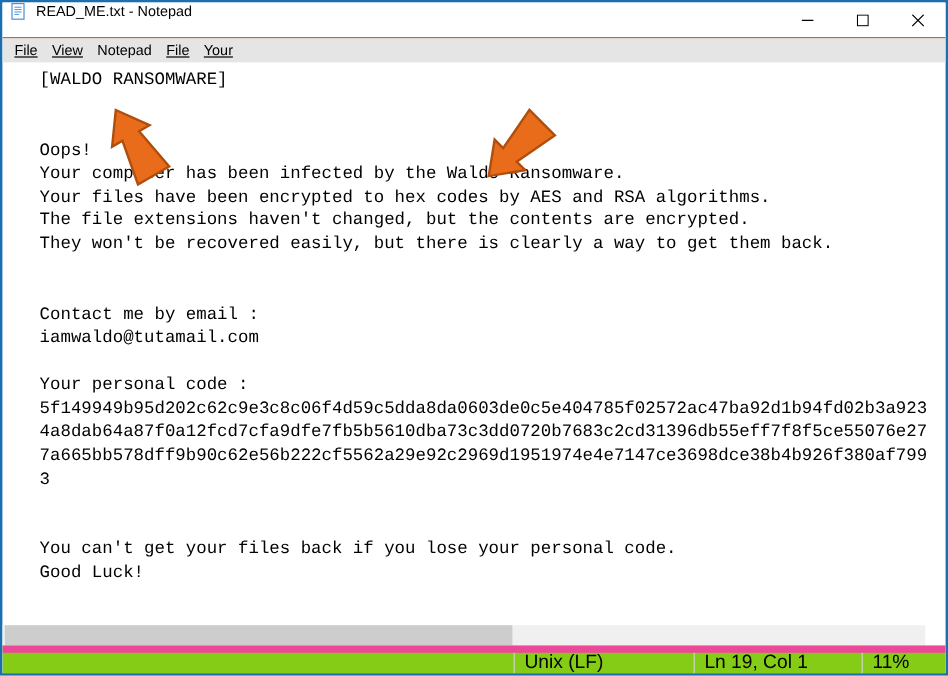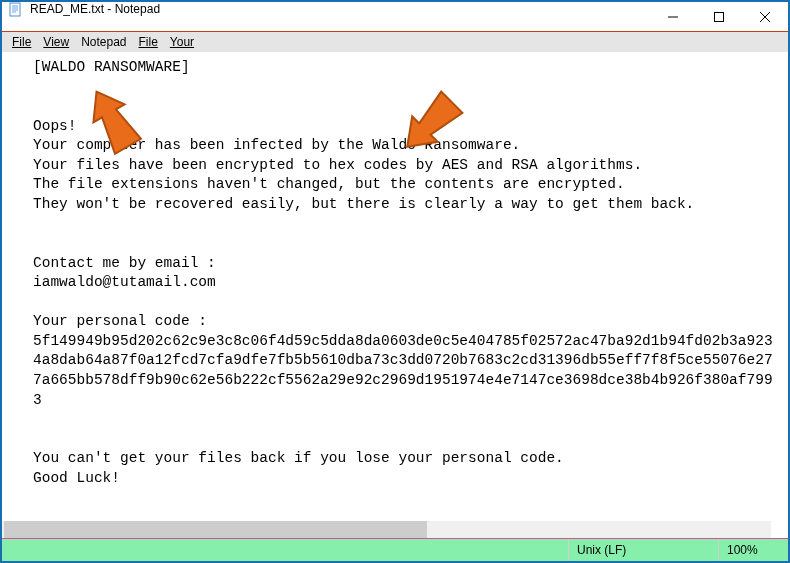--- a/index.html
+++ b/index.html
@@ -72,24 +72,24 @@
 }
 .scrollbar-h .thumb {
   width: 55%; height: 100%;
   background: #cdcdcd;
   margin-left: 2px;
 }
 .statusbar {
   position: absolute;
   left: 0; right: 0; bottom: 0;
   height: 23px;
-  background: #86efac;
-  border-top: 1px solid #ec4899;
+  background: #84cc16;
+  border-top: 6px solid #ec4899;
   display: flex;
-  font-size: 12px;
+  font-size: 16px;
   color: #000;
 }
 .status-cell {
   border-left: 1px solid #d0d0d0;
   padding: 3px 8px;
   display: flex; align-items: center;
 }
 .status-spacer { flex: 1; }
 .arrow {
   position: absolute;
@@ -159,21 +159,22 @@
 You can't get your files back if you lose your personal code.
 Good Luck!</div>
 
 <div class="scrollbar-h">
   <div class="thumb"></div>
 </div>
 
 <div class="statusbar">
   <div class="status-spacer"></div>
   <div class="status-cell" style="width:150px">Unix (LF)</div>
-  <div class="status-cell" style="width:70px">100%</div>
+  <div class="status-cell" style="width:140px">Ln 19, Col 1</div>
+  <div class="status-cell" style="width:70px">11%</div>
 </div>
 
 <svg class="arrow" style="left:72px;top:80px" width="80" height="80" viewBox="0 0 80 80">
   <g transform="rotate(-30 40 40)">
     <polygon points="40,5 58,30 48,30 55,68 25,68 32,30 22,30" fill="#e86c1a" stroke="#b04e0e" stroke-width="2"></polygon>
   </g>
 </svg>
 <svg class="arrow" style="left:390px;top:80px" width="80" height="80" viewBox="0 0 80 80">
   <g transform="rotate(-135 40 40)">
     <polygon points="40,5 58,30 48,30 55,68 25,68 32,30 22,30" fill="#e86c1a" stroke="#b04e0e" stroke-width="2"></polygon>

